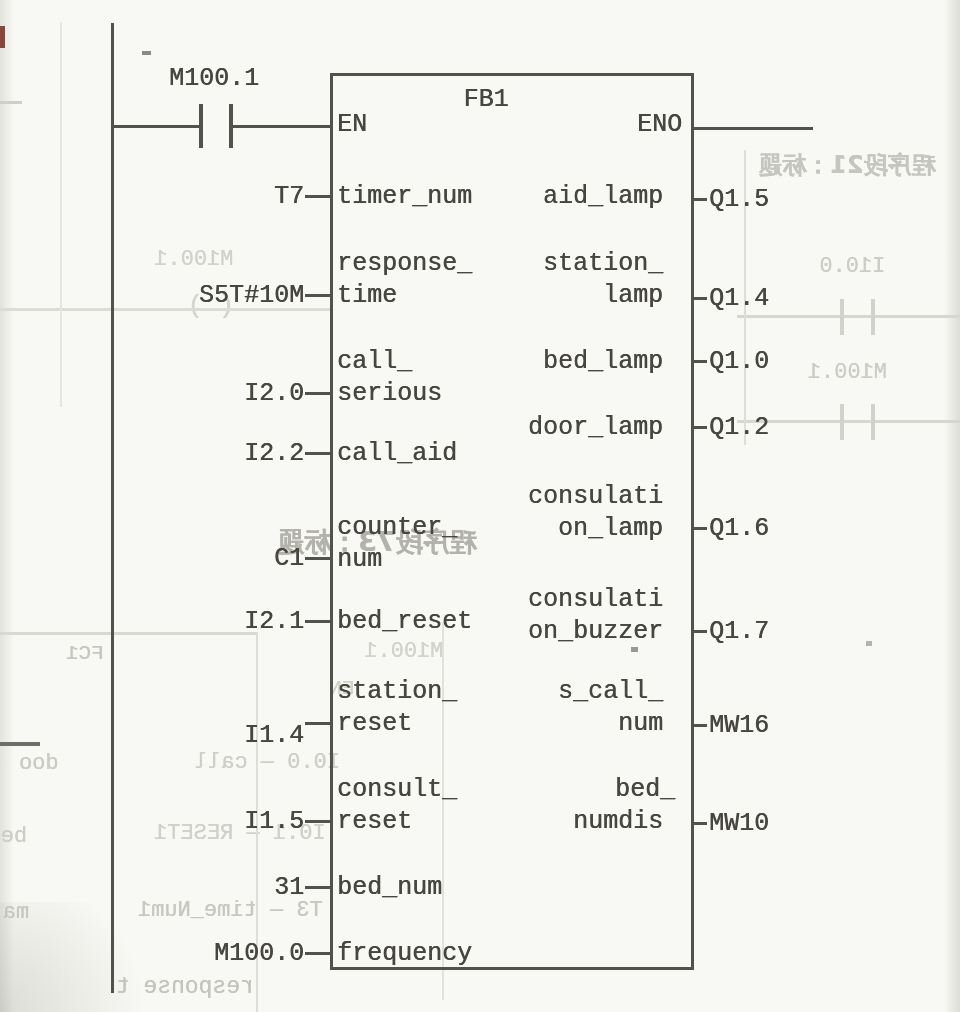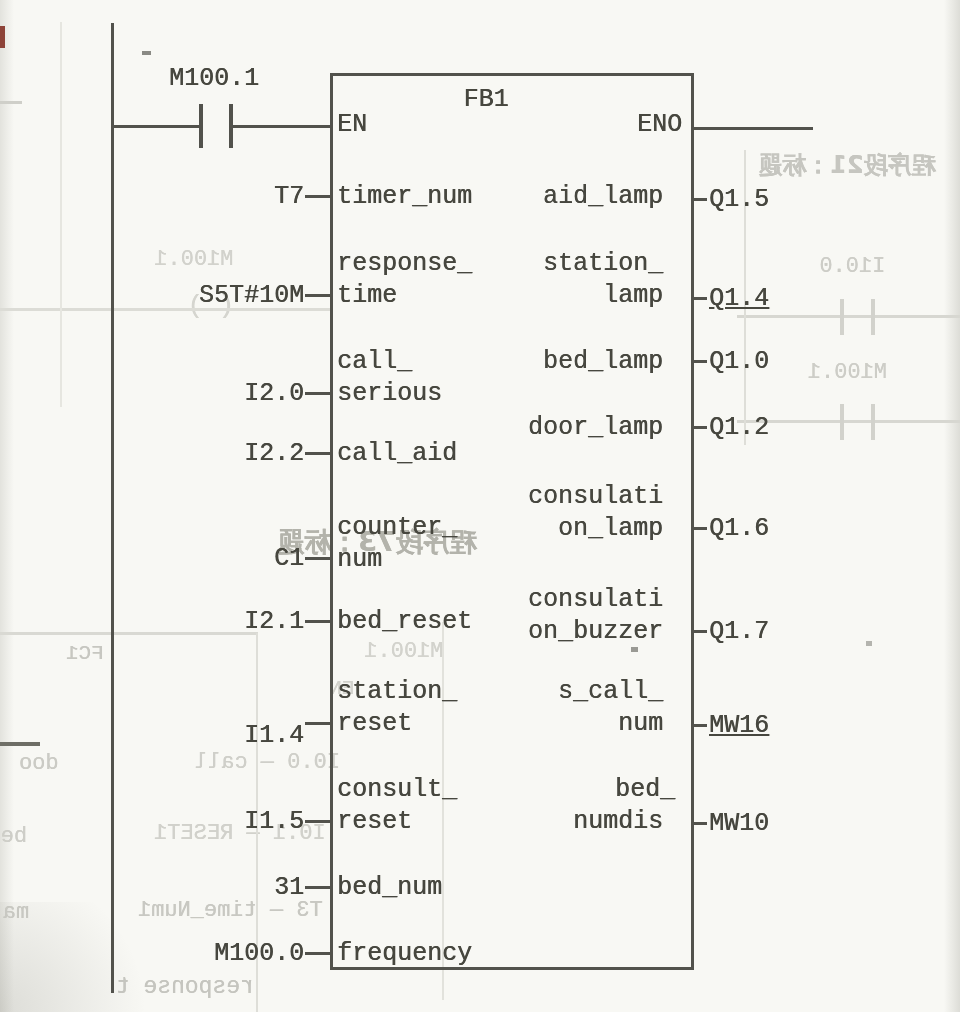--- a/index.html
+++ b/index.html
@@ -123,37 +123,37 @@
       <div class="ln" style="left: 305px; top: 886px; width: 26px; height: 3px;"></div>
       <div class="t" style="left: 337px; top: 940px;">frequency</div>
       <div class="t right" style="left: 102px; width: 202px; top: 940px;">M100.0</div>
       <div class="ln" style="left: 305px; top: 952px; width: 26px; height: 3px;"></div>
       <div class="t right" style="left: 440px; width: 223px; top: 183px;">aid_lamp</div>
       <div class="ln" style="left: 693px; top: 198px; width: 14px; height: 3px;"></div>
       <div class="t" style="left: 709px; top: 186px;">Q1.5</div>
       <div class="t right" style="left: 440px; width: 223px; top: 250px;">station_</div>
       <div class="t right" style="left: 440px; width: 223px; top: 282px;">lamp</div>
       <div class="ln" style="left: 693px; top: 297px; width: 14px; height: 3px;"></div>
-      <div class="t" style="left: 709px; top: 285px; text-decoration: underline;">Q1.4</div>
+      <div class="t" style="left: 709px; top: 285px;">Q1.4</div>
       <div class="t right" style="left: 440px; width: 223px; top: 348px;">bed_lamp</div>
       <div class="ln" style="left: 693px; top: 360px; width: 14px; height: 3px;"></div>
       <div class="t" style="left: 709px; top: 348px;">Q1.0</div>
       <div class="t right" style="left: 440px; width: 223px; top: 414px;">door_lamp</div>
       <div class="ln" style="left: 693px; top: 426px; width: 14px; height: 3px;"></div>
       <div class="t" style="left: 709px; top: 414px;">Q1.2</div>
       <div class="t right" style="left: 440px; width: 223px; top: 483px;">consulati</div>
       <div class="t right" style="left: 440px; width: 223px; top: 515px;">on_lamp</div>
       <div class="ln" style="left: 693px; top: 527px; width: 14px; height: 3px;"></div>
       <div class="t" style="left: 709px; top: 515px;">Q1.6</div>
       <div class="t right" style="left: 440px; width: 223px; top: 586px;">consulati</div>
       <div class="t right" style="left: 440px; width: 223px; top: 618px;">on_buzzer</div>
       <div class="ln" style="left: 693px; top: 630px; width: 14px; height: 3px;"></div>
       <div class="t" style="left: 709px; top: 618px;">Q1.7</div>
       <div class="t right" style="left: 440px; width: 223px; top: 678px;">s_call_</div>
       <div class="t right" style="left: 440px; width: 223px; top: 710px;">num</div>
       <div class="ln" style="left: 693px; top: 724px; width: 14px; height: 3px;"></div>
-      <div class="t" style="left: 709px; top: 712px; text-decoration: underline;">MW16</div>
+      <div class="t" style="left: 709px; top: 712px;">MW16</div>
       <div class="t right" style="left: 452px; width: 223px; top: 776px;">bed_</div>
       <div class="t right" style="left: 440px; width: 223px; top: 808px;">numdis</div>
       <div class="ln" style="left: 693px; top: 822px; width: 14px; height: 3px;"></div>
       <div class="t" style="left: 709px; top: 810px;">MW10</div>
     </div>
 </div>
 
 </body></html>

